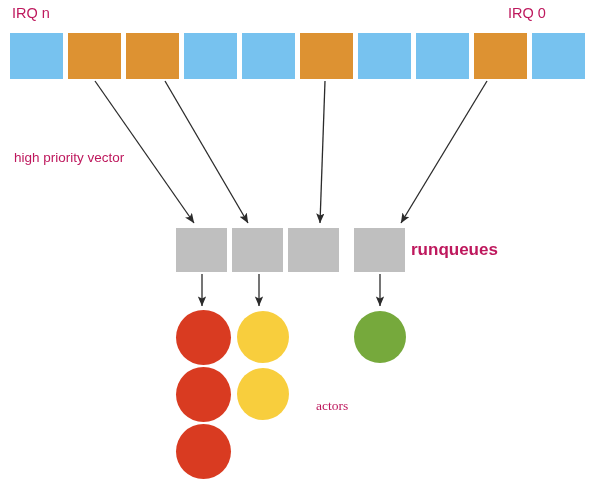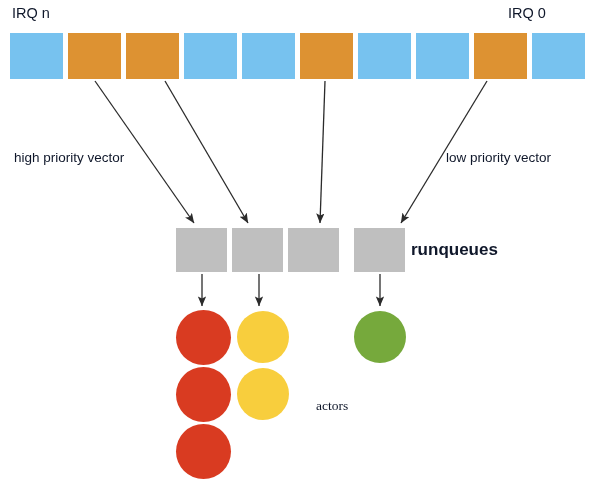--- a/index.html
+++ b/index.html
@@ -36,21 +36,21 @@
     width: 51px;
     height: 44px;
     background: #bfbfbf;
   }
   .actor-circle {
     position: absolute;
     border-radius: 50%;
   }
   .lbl {
     position: absolute;
-    color: #0f172a;
+    color: #be185d;
     white-space: nowrap;
     font-size: 14px;
     line-height: 16px;
   }
   .lbl-irq {
     font-size: 14.5px;
   }
   .lbl-vector {
     font-size: 13.5px;
   }
@@ -66,21 +66,20 @@
 <body>
 
 <div id="canvas">
 
   <div class="lbl lbl-irq" style="left:12px; top:5px;">IRQ n</div>
 
   <div class="lbl lbl-irq" style="left:508px; top:5px;">IRQ 0</div>
 
   <div class="lbl lbl-vector" style="left:14px; top:150px;">high priority vector</div>
 
-  <div class="lbl lbl-vector" style="left:446px; top:150px;">low priority vector</div>
 
   <div class="lbl lbl-runqueues" style="left:411px; top:242px;">runqueues</div>
 
   <div class="lbl lbl-actors" style="left:316px; top:398px;font-family:Liberation Serif, serif;">actors</div>
 
   <div class="irq-cell" style="left: 10px; background: rgb(119, 194, 239);"></div>
   <div class="irq-cell" style="left: 68px; background: rgb(221, 146, 50);"></div>
   <div class="irq-cell" style="left: 126px; background: rgb(221, 146, 50);"></div>
   <div class="irq-cell" style="left: 184px; background: rgb(119, 194, 239);"></div>
   <div class="irq-cell" style="left: 242px; background: rgb(119, 194, 239);"></div>

